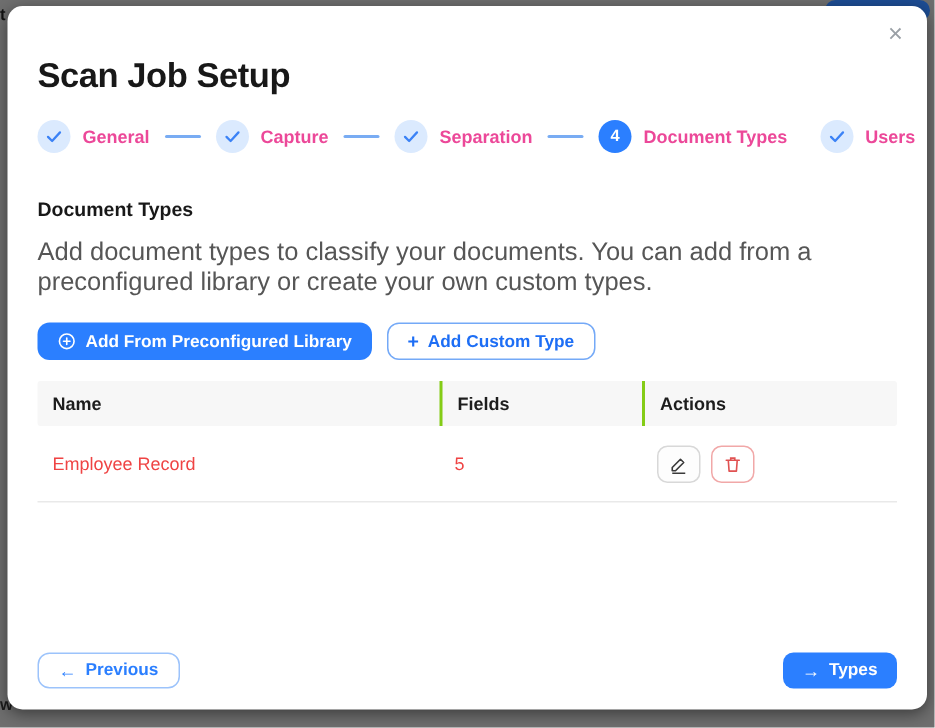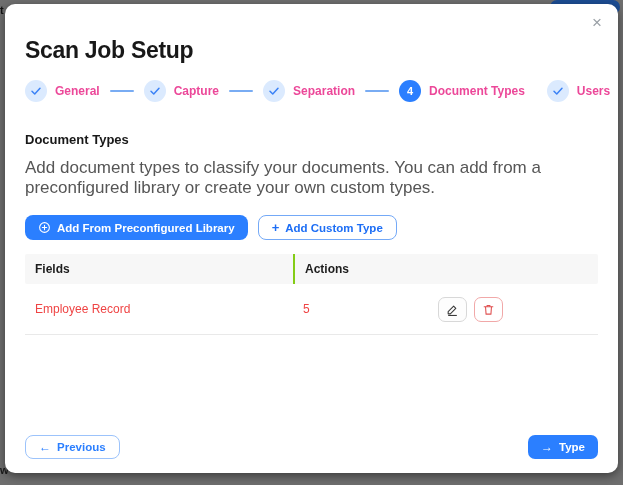--- a/index.html
+++ b/index.html
@@ -178,20 +178,21 @@
       <span>Add From Preconfigured Library</span>
     </button>
     <button class="btn btn-outline-sm">
       <span class="plus-glyph">+</span>
       <span>Add Custom Type</span>
     </button>
   </div>
 
   <div class="table">
     <div class="thead">
+      <div class="th">Name</div>
       <div class="th">Fields</div>
       <div class="th">Actions</div>
     </div>
     <div class="trow">
       <div class="td">Employee Record</div>
       <div class="td">5</div>
       <div class="td-actions">
         <button class="icon-btn edit">
           <span style="display:inline-flex;">
             <svg width="13" height="13" viewBox="0 0 24 24">
@@ -213,17 +214,17 @@
     </div>
   </div>
 
   <div class="footer">
     <button class="btn btn-prev">
       <span class="arrow-glyph">←</span>
       <span>Previous</span>
     </button>
     <button class="btn btn-next">
       <span class="arrow-glyph">→</span>
-      <span>Type</span>
+      <span>Types</span>
     </button>
   </div>
 
 </div>
 
 </body></html>

